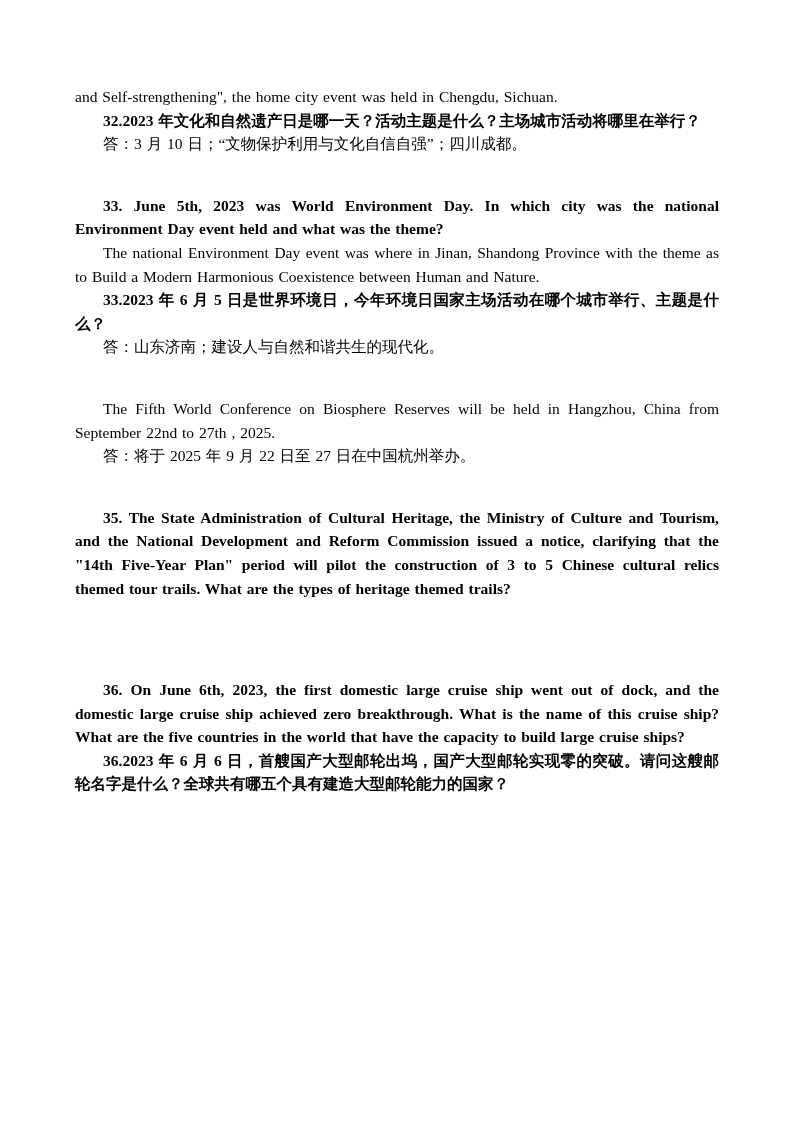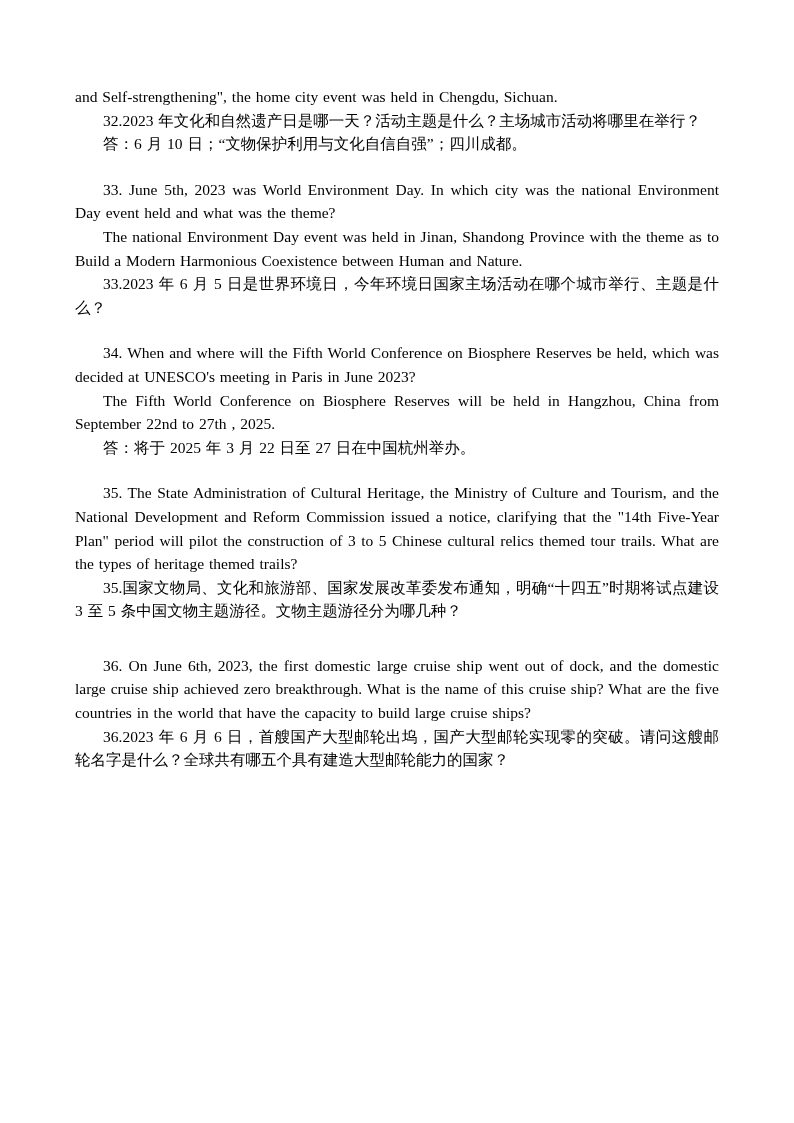--- a/index.html
+++ b/index.html
@@ -25,59 +25,58 @@
   p.para {
     margin: 0;
     text-align: justify;
     text-indent: 28px;
     word-spacing: 1px;
   }
   p.para.no-indent {
     text-indent: 0;
   }
   p.para.bold {
-    font-weight: normal;
+    font-weight: bold;
   }
   .section {
-    margin-top: 22px;
+    margin-top: 38px;
   }
   .section.first {
     margin-top: 0;
   }
   .section.gap-lg {
-    margin-top: 31px;
+    margin-top: 78px;
   }
 </style>
 </head>
 <body>
 
 <div class="page">
   <div class="doc">
 
     <div class="section first">
       <p class="para no-indent">and Self-strengthening",  the home city event was held in Chengdu, Sichuan.</p>
       <p class="para bold">32.2023 年文化和自然遗产日是哪一天？活动主题是什么？主场城市活动将哪里在举行？</p>
-      <p class="para">答：6 月 10 日；“文物保护利用与文化自信自强”；四川成都。</p>
+      <p class="para">答：3 月 10 日；“文物保护利用与文化自信自强”；四川成都。</p>
     </div>
 
     <div class="section">
       <p class="para bold">33. June 5th, 2023 was World Environment Day. In which city was the national Environment Day event held and what was the theme?</p>
-      <p class="para">The national Environment Day event was held in Jinan, Shandong Province with the theme as to Build a Modern Harmonious Coexistence between Human and Nature.</p>
+      <p class="para">The national Environment Day event was where in Jinan, Shandong Province with the theme as to Build a Modern Harmonious Coexistence between Human and Nature.</p>
       <p class="para bold">33.2023 年 6 月 5 日是世界环境日，今年环境日国家主场活动在哪个城市举行、主题是什么？</p>
+      <p class="para">答：山东济南；建设人与自然和谐共生的现代化。</p>
     </div>
 
     <div class="section">
-      <p class="para bold">34. When and where will the Fifth World Conference on Biosphere Reserves be held, which was decided at UNESCO's meeting in Paris in June 2023?</p>
       <p class="para">The Fifth World Conference on Biosphere Reserves will be held in Hangzhou, China from September 22nd to 27th , 2025.</p>
-      <p class="para">答：将于 2025 年 3 月 22 日至 27 日在中国杭州举办。</p>
+      <p class="para">答：将于 2025 年 9 月 22 日至 27 日在中国杭州举办。</p>
     </div>
 
     <div class="section">
       <p class="para bold">35. The State Administration of Cultural Heritage, the Ministry of Culture and Tourism, and the National Development and Reform Commission issued a notice, clarifying that the "14th Five-Year Plan" period will pilot the construction of 3 to 5 Chinese cultural relics themed tour trails. What are the types of heritage themed trails?</p>
-      <p class="para bold">35.国家文物局、文化和旅游部、国家发展改革委发布通知，明确“十四五”时期将试点建设 3 至 5 条中国文物主题游径。文物主题游径分为哪几种？</p>
     </div>
 
     <div class="section gap-lg">
       <p class="para bold">36. On June 6th, 2023, the first domestic large cruise ship went out of dock, and the domestic large cruise ship achieved zero breakthrough. What is the name of this cruise ship? What are the five countries in the world that have the capacity to build large cruise ships?</p>
       <p class="para bold">36.2023 年 6 月 6 日，首艘国产大型邮轮出坞，国产大型邮轮实现零的突破。请问这艘邮轮名字是什么？全球共有哪五个具有建造大型邮轮能力的国家？</p>
     </div>
 
   </div>
 </div>
 

